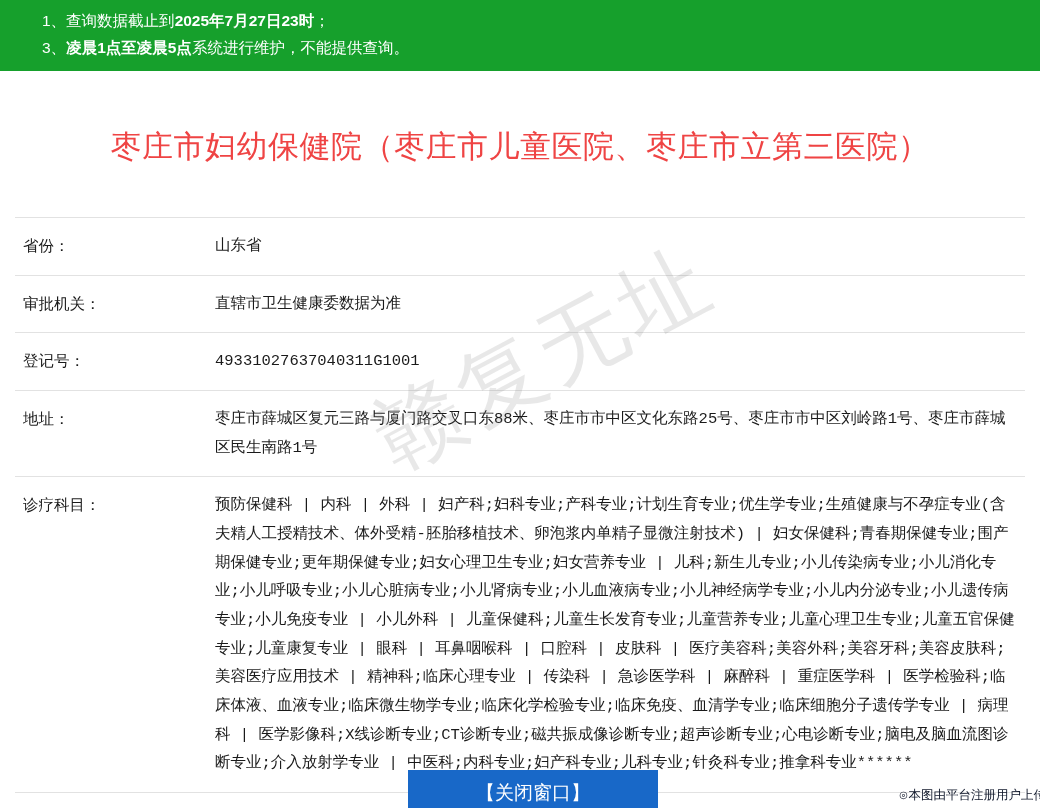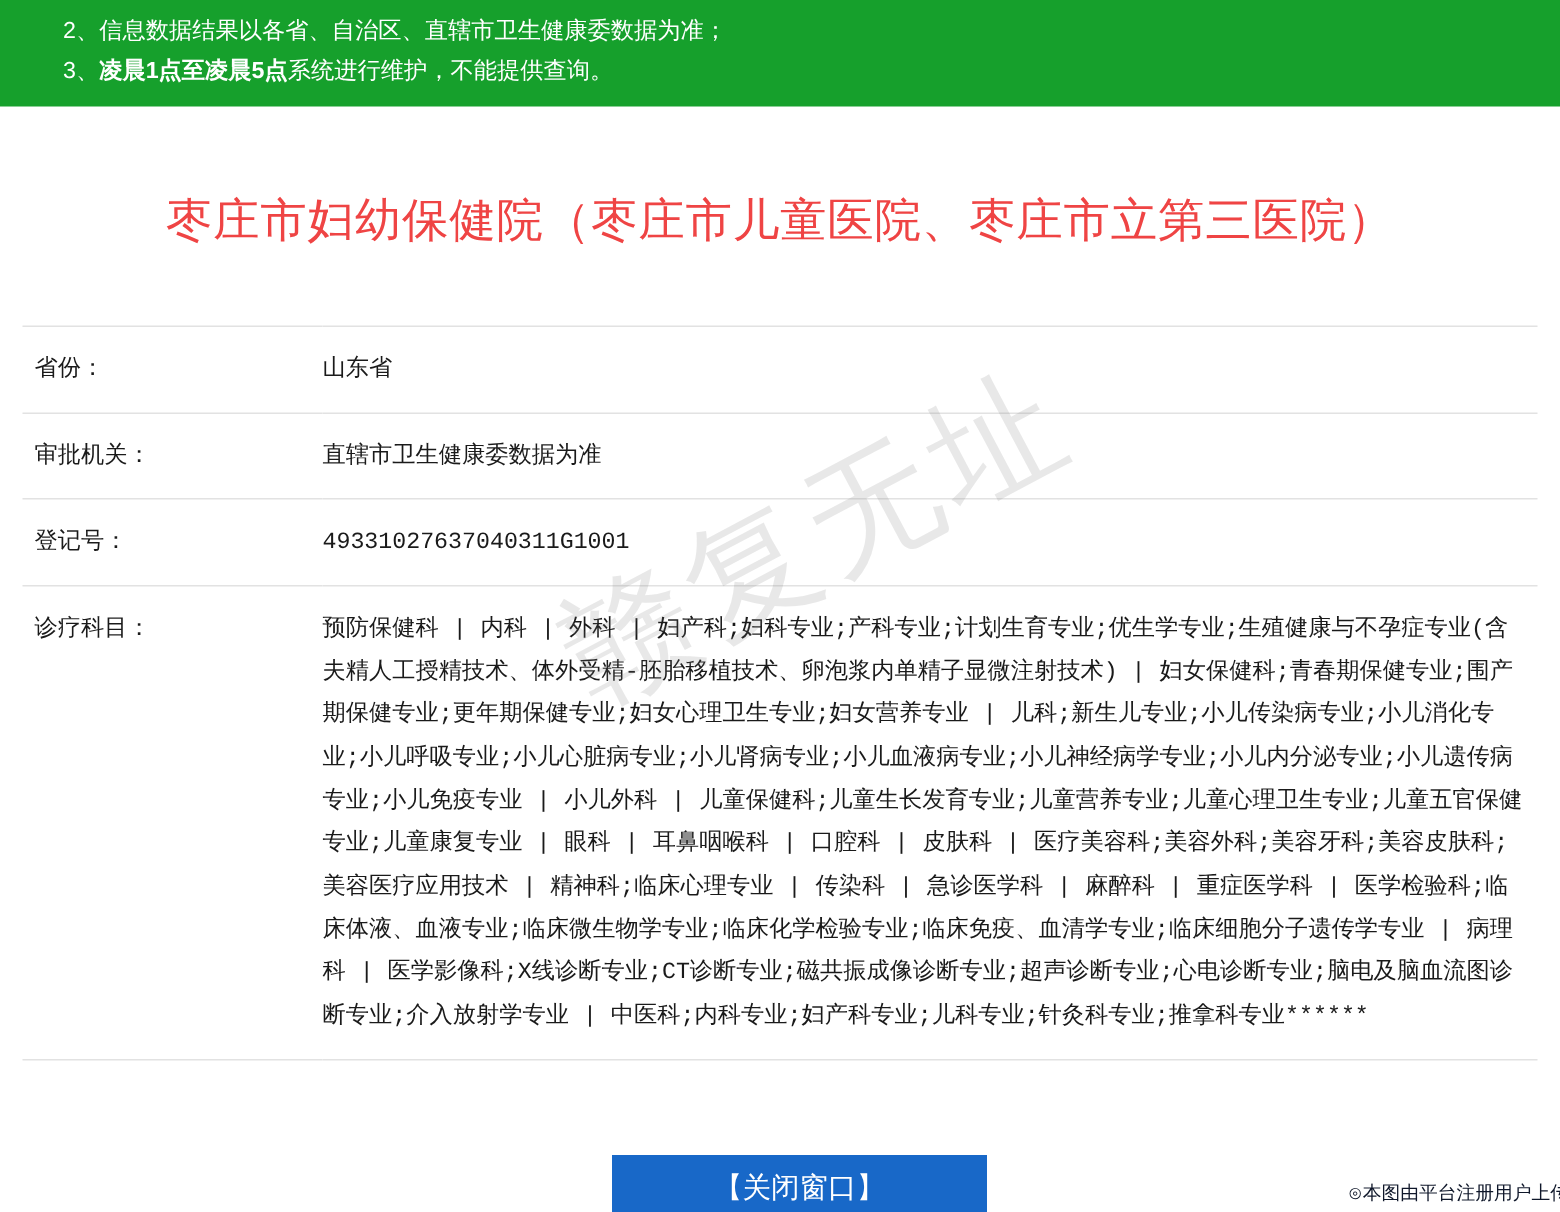--- a/index.html
+++ b/index.html
@@ -115,21 +115,21 @@
     white-space: nowrap;
   }
 </style>
 </head>
 <body>
 
 <div id="page">
 
   <div class="notice">
     <div class="line">
-      <span>2、信息数据结果以各省、自治区、直辖市卫生健康委数据为准；</span>
+      <span>1、查询数据截止到</span><b>2025年7月27日23时</b><span>；</span>
     </div>
     <div class="line">
       <span>3、</span><b>凌晨1点至凌晨5点</b><span>系统进行维护，不能提供查询。</span>
     </div>
   </div>
 
   <h1 class="title">枣庄市妇幼保健院（枣庄市儿童医院、枣庄市立第三医院）</h1>
 
   <div class="watermark">赣复无址</div>
 
@@ -141,20 +141,24 @@
       </tr>
       <tr>
         <td class="label">审批机关：</td>
         <td class="value">直辖市卫生健康委数据为准</td>
       </tr>
       <tr>
         <td class="label">登记号：</td>
         <td class="value">49331027637040311G1001</td>
       </tr>
       <tr>
+        <td class="label">地址：</td>
+        <td class="value">枣庄市薛城区复元三路与厦门路交叉口东88米、枣庄市市中区文化东路25号、枣庄市市中区刘岭路1号、枣庄市薛城区民生南路1号</td>
+      </tr>
+      <tr>
         <td class="label">诊疗科目：</td>
         <td class="value scope-value">预防保健科 | 内科 | 外科 | 妇产科;妇科专业;产科专业;计划生育专业;优生学专业;生殖健康与不孕症专业(含夫精人工授精技术、体外受精-胚胎移植技术、卵泡浆内单精子显微注射技术) | 妇女保健科;青春期保健专业;围产期保健专业;更年期保健专业;妇女心理卫生专业;妇女营养专业 | 儿科;新生儿专业;小儿传染病专业;小儿消化专业;小儿呼吸专业;小儿心脏病专业;小儿肾病专业;小儿血液病专业;小儿神经病学专业;小儿内分泌专业;小儿遗传病专业;小儿免疫专业 | 小儿外科 | 儿童保健科;儿童生长发育专业;儿童营养专业;儿童心理卫生专业;儿童五官保健专业;儿童康复专业 | 眼科 | 耳鼻咽喉科 | 口腔科 | 皮肤科 | 医疗美容科;美容外科;美容牙科;美容皮肤科;美容医疗应用技术 | 精神科;临床心理专业 | 传染科 | 急诊医学科 | 麻醉科 | 重症医学科 | 医学检验科;临床体液、血液专业;临床微生物学专业;临床化学检验专业;临床免疫、血清学专业;临床细胞分子遗传学专业 | 病理科 | 医学影像科;X线诊断专业;CT诊断专业;磁共振成像诊断专业;超声诊断专业;心电诊断专业;脑电及脑血流图诊断专业;介入放射学专业 | 中医科;内科专业;妇产科专业;儿科专业;针灸科专业;推拿科专业******</td>
       </tr>
 
     </tbody>
   </table>
 
   <div class="footer">
     <button class="close-btn">【关闭窗口】</button>
     <div class="upload-note">⊙本图由平台注册用户上传</div>

